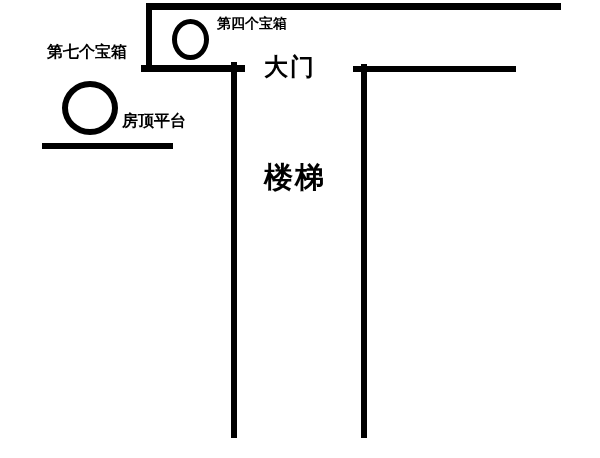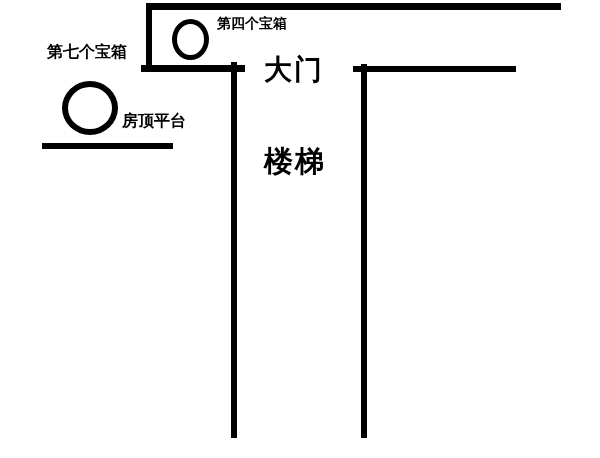--- a/index.html
+++ b/index.html
@@ -30,42 +30,42 @@
   }
   .lbl {
     position: absolute;
     font-weight: 700;
     color: currentColor;
     white-space: nowrap;
     line-height: 1.15;
   }
   .lbl-sm   { font-size: 14px; }
   .lbl-md   { font-size: 16px; }
-  .lbl-lg   { font-size: 28px; letter-spacing: 2px; }
+  .lbl-lg   { font-size: 24px; letter-spacing: 2px; }
   .lbl-lg2  { font-size: 29px; letter-spacing: 2px; }
 
   
   .top-wall            { left: 146px; top: 3px;   width: 415px; height: 7px; }
   .alcove-left-wall    { left: 146px; top: 3px;   width: 6px;   height: 69px; }
   .alcove-bottom-wall  { left: 141px; top: 65px;  width: 104px; height: 7px; }
   .stairs-left-wall    { left: 231px; top: 62px;  width: 6px;   height: 376px; }
   .stairs-right-wall   { left: 361px; top: 64px;  width: 6px;   height: 374px; }
   .right-ledge         { left: 353px; top: 66px;  width: 163px; height: 6px; }
   .platform-line       { left: 42px;  top: 143px; width: 131px; height: 6px; }
 
   
   .fourth-chest-circle  { left: 172px; top: 19px; width: 37px; height: 41px; border-width: 5px; }
   .seventh-chest-circle { left: 62px;  top: 81px; width: 56px; height: 54px; border-width: 6px; }
 
   
   .fourth-chest-label  { left: 217px; top: 15px; }
   .seventh-chest-label { left: 47px;  top: 43px; }
   .platform-label      { left: 122px; top: 112px; }
   .gate-label          { left: 264px; top: 54px; }
-  .stairs-label        { left: 264px; top: 145px; }
+  .stairs-label        { left: 264px; top: 161px; }
 </style>
 </head>
 <body>
 
 <div class="stage" style="background: rgb(255, 255, 255); color: rgb(0, 0, 0);">
 
   <div class="wall top-wall"></div>
   <div class="wall alcove-left-wall"></div>
   <div class="wall alcove-bottom-wall"></div>
   <div class="wall stairs-left-wall"></div>

